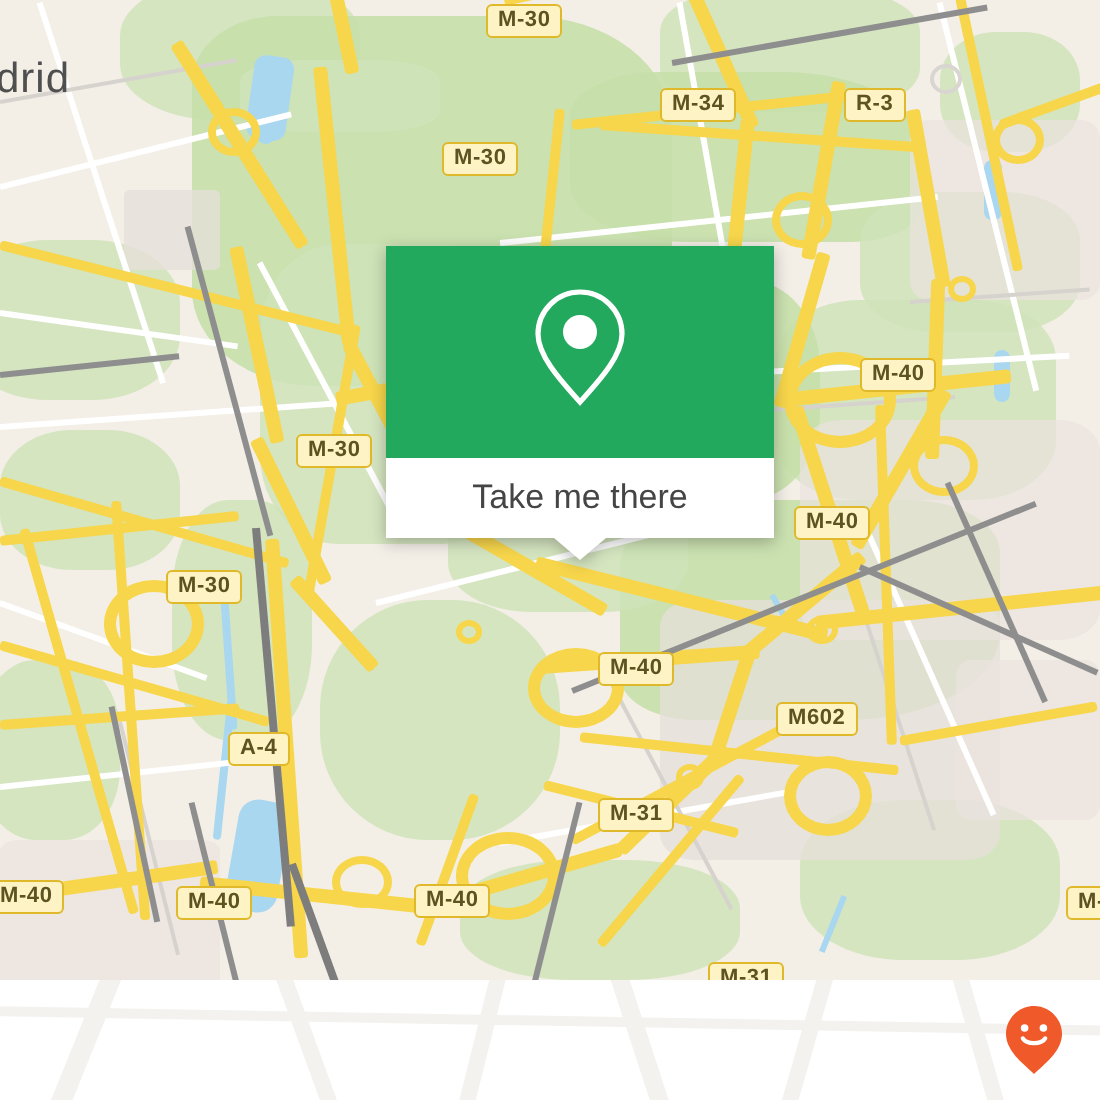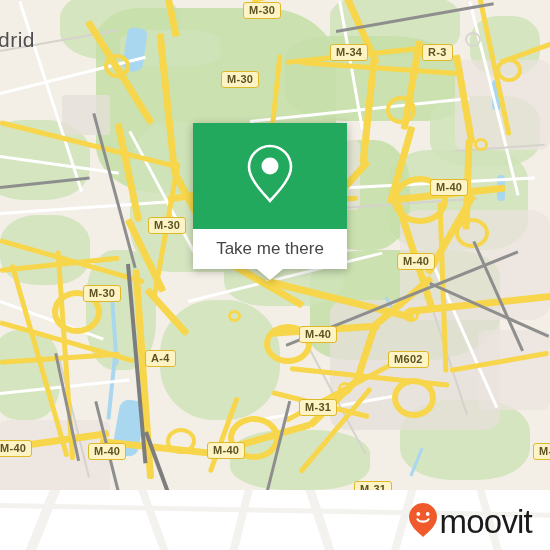--- a/index.html
+++ b/index.html
@@ -76,21 +76,21 @@
     line-height: 19px;
     padding: 0 8px 0 8px;
     white-space: nowrap;
     font-family: "Liberation Sans", sans-serif;
   }
 
   
   #popup {
     position: absolute;
     left: 193px; top: 123px;
-    width: 154px;
+    width: 194px;
     filter: drop-shadow(0 2px 4px rgba(0,0,0,.28));
   }
   #popup-top {
     height: 106px;
     background: #22a95e;
     display: flex; align-items: center; justify-content: center;
   }
   #popup-bottom {
     height: 40px;
     background: #ffffff;
@@ -289,21 +289,21 @@
         <div class="shield" style="left: 243px; top: 2px;">M-30</div>
         <div class="shield" style="left: 221px; top: 71px;">M-30</div>
         <div class="shield" style="left: 330px; top: 44px;">M-34</div>
         <div class="shield" style="left: 422px; top: 44px;">R-3</div>
         <div class="shield" style="left: 430px; top: 179px;">M-40</div>
         <div class="shield" style="left: 148px; top: 217px;">M-30</div>
         <div class="shield" style="left: 397px; top: 253px;">M-40</div>
         <div class="shield" style="left: 83px; top: 285px;">M-30</div>
         <div class="shield" style="left: 299px; top: 326px;">M-40</div>
         <div class="shield" style="left: 388px; top: 351px;">M602</div>
-        <div class="shield" style="left: 114px; top: 350px; margin-left: 31px;">A-4</div>
+        <div class="shield" style="left: 114px; top: 366px;">A-4</div>
         <div class="shield" style="left: 299px; top: 399px;">M-31</div>
         <div class="shield" style="left: -6px; top: 440px;">M-40</div>
         <div class="shield" style="left: 88px; top: 443px;">M-40</div>
         <div class="shield" style="left: 207px; top: 442px;">M-40</div>
         <div class="shield" style="left: 533px; top: 443px;">M-</div>
         <div class="shield" style="left: 354px; top: 481px;">M-31</div>
       </div>
 
 
     <div id="popup">
@@ -334,17 +334,16 @@
 
     <div id="brand">
       <span>
         <svg width="30" height="36" viewBox="0 0 30 36" aria-hidden="true">
           <path d="M15 1 C7.3 1 1 7.3 1 15 C1 24 11 31 15 35 C19 31 29 24 29 15 C29 7.3 22.7 1 15 1 Z" fill="#f0592a"></path>
           <circle cx="10.3" cy="12" r="1.9" fill="#ffffff"></circle>
           <circle cx="19.7" cy="12" r="1.9" fill="#ffffff"></circle>
           <path d="M9.4 17.2 C11.3 20.4 18.7 20.4 20.6 17.2" fill="none" stroke="#ffffff" stroke-width="2.1" stroke-linecap="round"></path>
         </svg>
       </span>
-      <span id="brand-wordmark">moovit</span>
     </div>
   </div>
 
 </div>
 
 </body></html>

